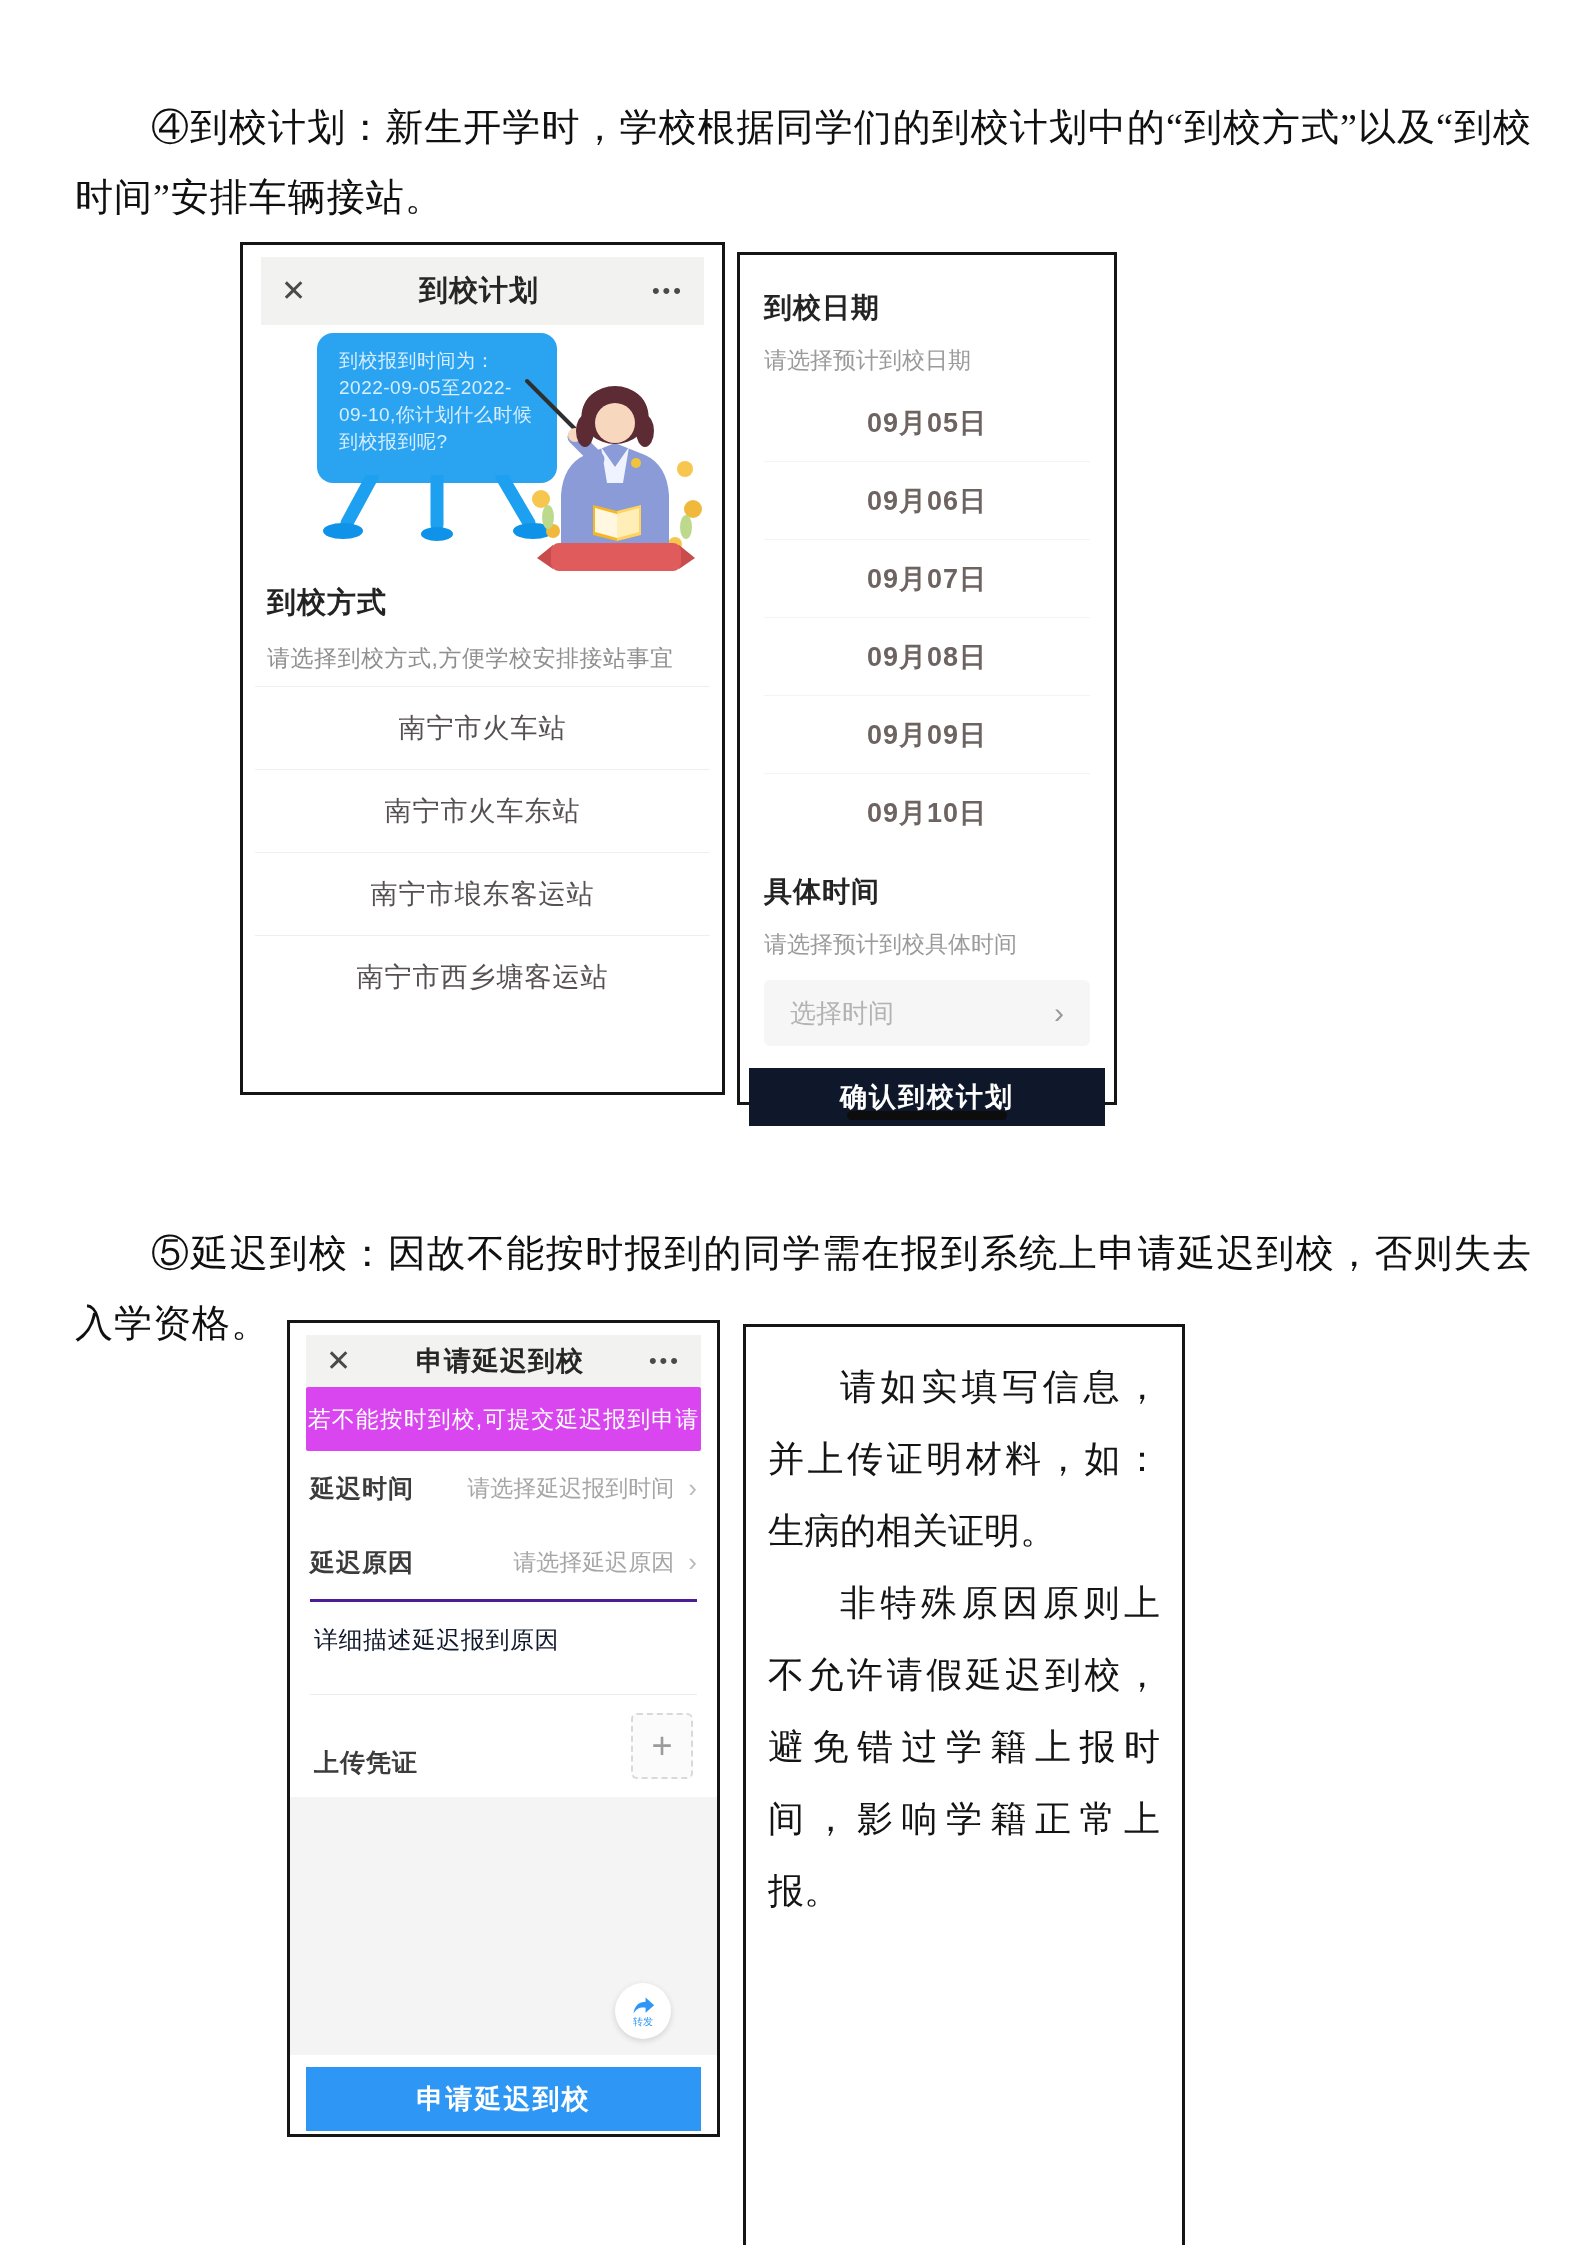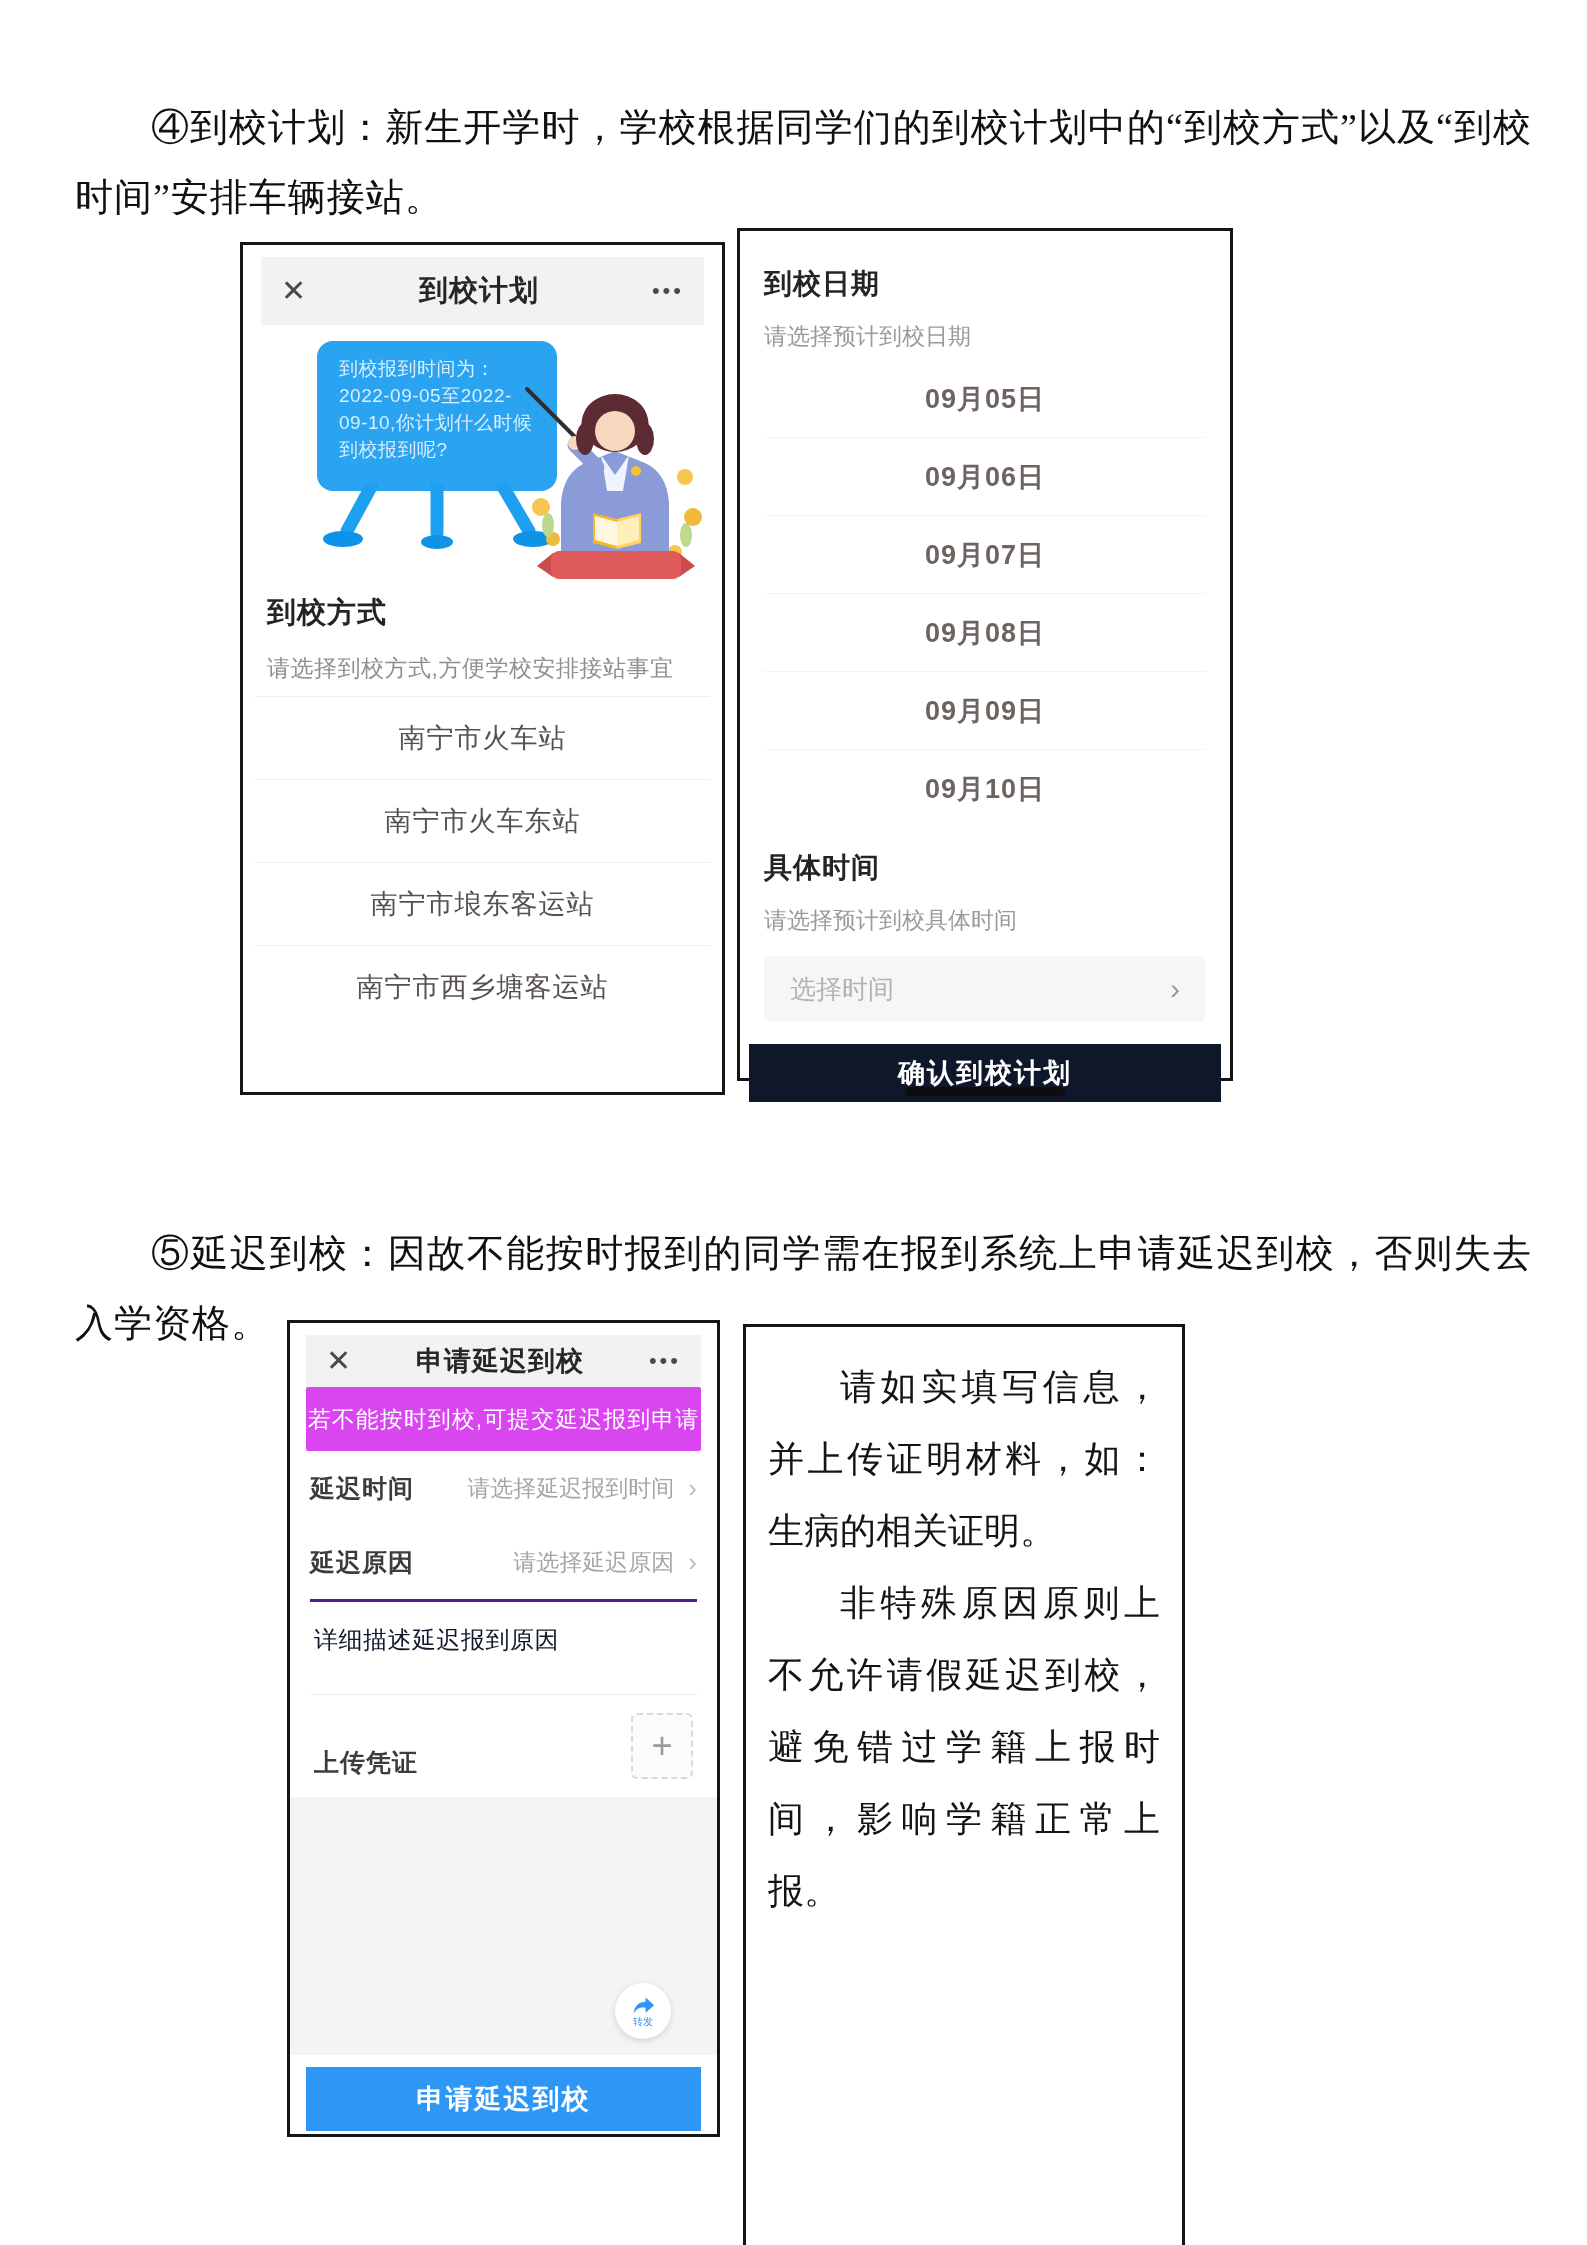--- a/index.html
+++ b/index.html
@@ -11,37 +11,37 @@
     font-family:"Liberation Serif","DejaVu Serif",serif;
     font-size:38px;line-height:1.85;letter-spacing:1px;color:#101010;
     text-align:justify;text-indent:2em;
   }
   #para4{top:92px;}
   #para5{top:1218px;}
 
   
   .panel{position:absolute;background:#fff;border:3px solid #151515;box-sizing:border-box;}
   #phone1{left:240px;top:242px;width:485px;height:853px;}
-  #phone1b{left:737px;top:228px;width:496px;height:853px;}
+  #phone1b{left:737px;top:252px;width:380px;height:853px;}
   #phone2{left:287px;top:1320px;width:433px;height:817px;}
   #note-panel{left:743px;top:1324px;width:442px;height:941px;}
 
   .ui{font-family:"Liberation Sans","DejaVu Sans",sans-serif;}
 
   
   .phone-header{background:#f2f2f1;display:flex;align-items:center;justify-content:space-between;padding:0 20px;box-sizing:border-box;}
   #phone1 .phone-header{margin:12px 18px 0;height:68px;}
   #phone2 .phone-header{margin:12px 16px 0;height:52px;}
   .hdr-close{font-size:30px;color:#4a4a4a;line-height:1;}
   .hdr-title{font-size:29px;font-weight:bold;color:#262626;letter-spacing:1px;}
   #phone2 .hdr-title{font-size:27px;}
   .hdr-more{font-size:22px;color:#4a4a4a;letter-spacing:3px;line-height:1;}
 
   
-  .illustration{position:relative;height:252px;margin:8px 18px;}
+  .illustration{position:relative;height:252px;margin:0 18px;}
   .board{
     position:absolute;left:56px;top:8px;width:240px;height:150px;box-sizing:border-box;
     background:#2aa3f1;border-radius:16px;color:#d9eeff;
     font-size:19px;line-height:1.42;padding:15px 8px 0 22px;white-space:pre-line;letter-spacing:.5px;
   }
   .easel{position:absolute;left:56px;top:150px;width:240px;height:70px;}
   .teacher{position:absolute;right:-4px;top:34px;width:185px;height:215px;}
 
   .sec-title{font-size:29px;font-weight:bold;color:#232323;margin:6px 0 0 24px;letter-spacing:1px;}
   .sec-sub{font-size:23px;color:#8f8f8f;margin:20px 0 12px 24px;letter-spacing:.5px;}

